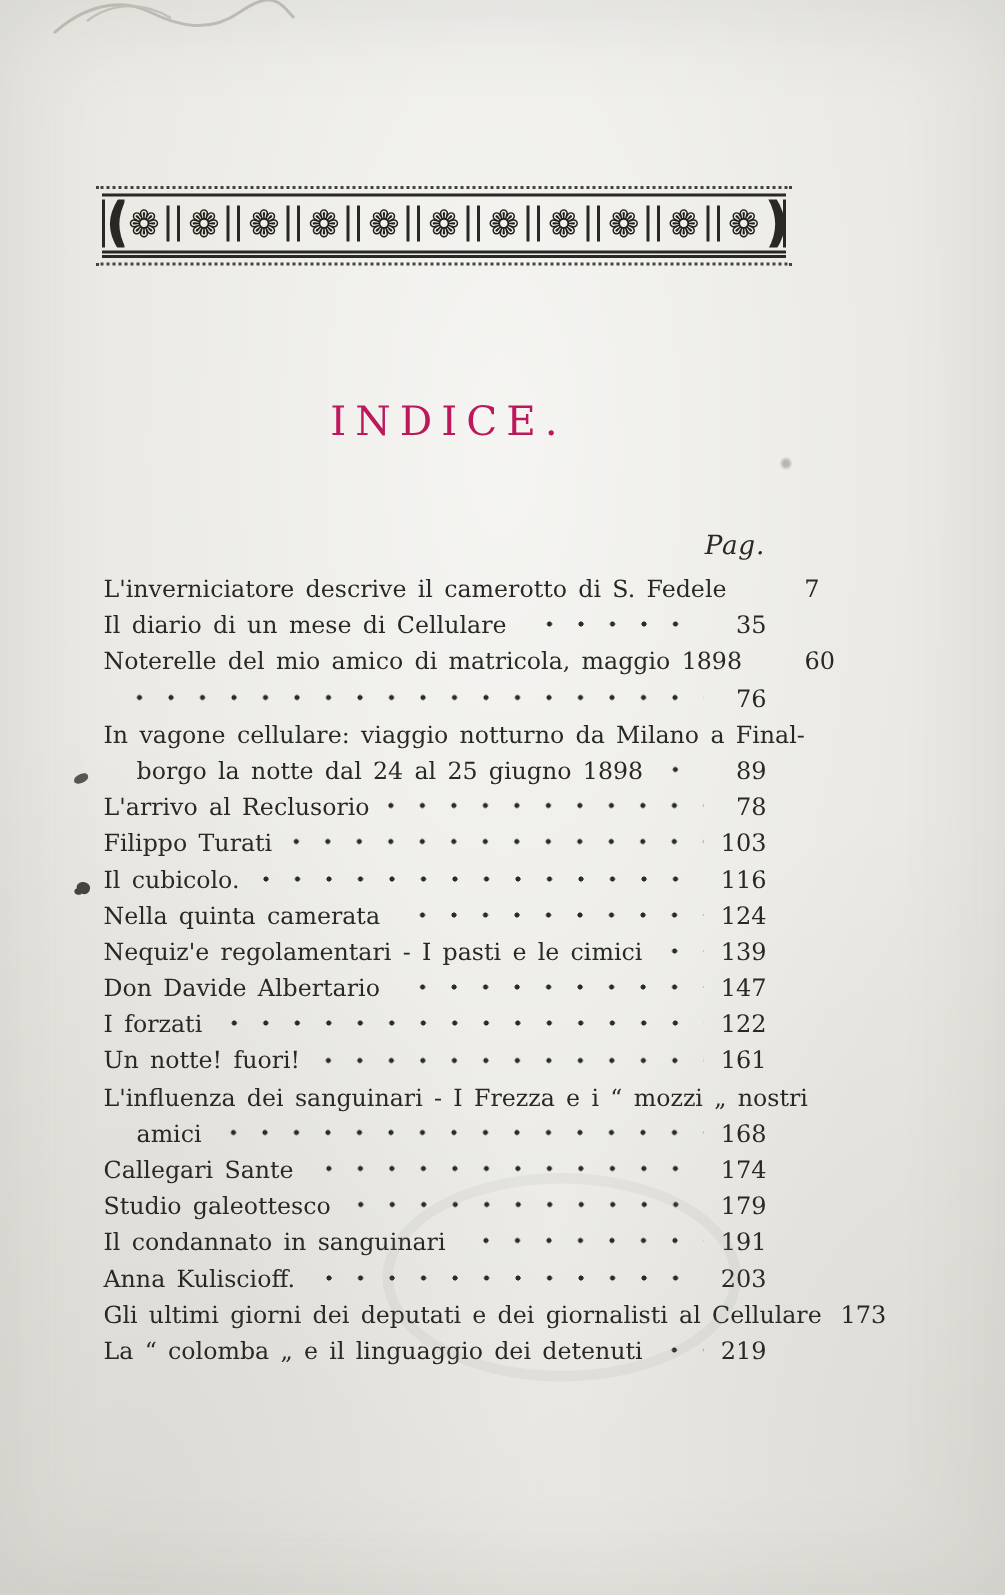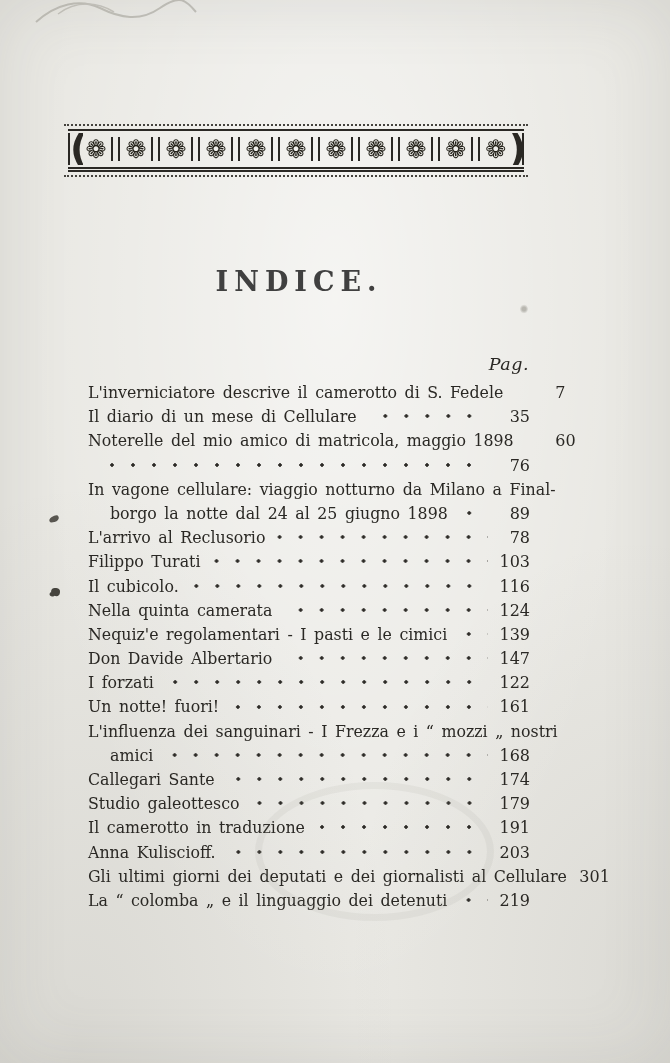--- a/index.html
+++ b/index.html
@@ -43,26 +43,26 @@
     font-family:"DejaVu Sans", sans-serif; font-size:38px; line-height:30px;
     color:#2a2824; font-weight:bold;
   }
   .cap-left  { border-left:2px solid #2a2824; }
   .cap-right { border-right:2px solid #2a2824; text-align:right; }
 
   
   .title {
     position:absolute; top:266px; left:78px; width:442px;
     text-align:center;
-    font-size:27px; font-weight:bold; letter-spacing:6px;
-    color:#404040;
+    font-size:27px; font-weight:normal; letter-spacing:6px;
+    color:#be185d;
   }
 
   
-  .toc { position:absolute; left:88px; top:354px; width:442px; }
+  .toc { position:absolute; left:69px; top:354px; width:442px; }
   .toc-head {
     height:27px; text-align:right; font-style:italic;
     font-size:17.5px; padding-right:1px; letter-spacing:0.5px;
   }
   .toc-line {
     display:flex; align-items:center;
     line-height:24.2px; height:24.2px;
     font-size:15.8px; word-spacing:2.5px; white-space:nowrap;
   }
   .toc-line .t { flex:0 0 auto; }
@@ -289,41 +289,41 @@
     <div class="toc-line l1">
       <span class="t">Studio galeottesco</span>
       <span class="leader"></span>
       <span class="pg">179</span>
     </div>
 
   </div>
 
   <div class="toc-entry">
     <div class="toc-line l1">
-      <span class="t">Il camerotto in traduzione</span>
+      <span class="t">Il condannato in sanguinari</span>
       <span class="leader"></span>
       <span class="pg">191</span>
     </div>
 
   </div>
 
   <div class="toc-entry">
     <div class="toc-line l1">
       <span class="t">Anna Kuliscioff.</span>
       <span class="leader"></span>
       <span class="pg">203</span>
     </div>
 
   </div>
 
   <div class="toc-entry nodots">
     <div class="toc-line l1">
       <span class="t">Gli ultimi giorni dei deputati e dei giornalisti al Cellulare</span>
       <span class="leader"></span>
-      <span class="pg">301</span>
+      <span class="pg">173</span>
     </div>
 
   </div>
 
   <div class="toc-entry">
     <div class="toc-line l1">
       <span class="t">La “ colomba „ e il linguaggio dei detenuti</span>
       <span class="leader"></span>
       <span class="pg">219</span>
     </div>

